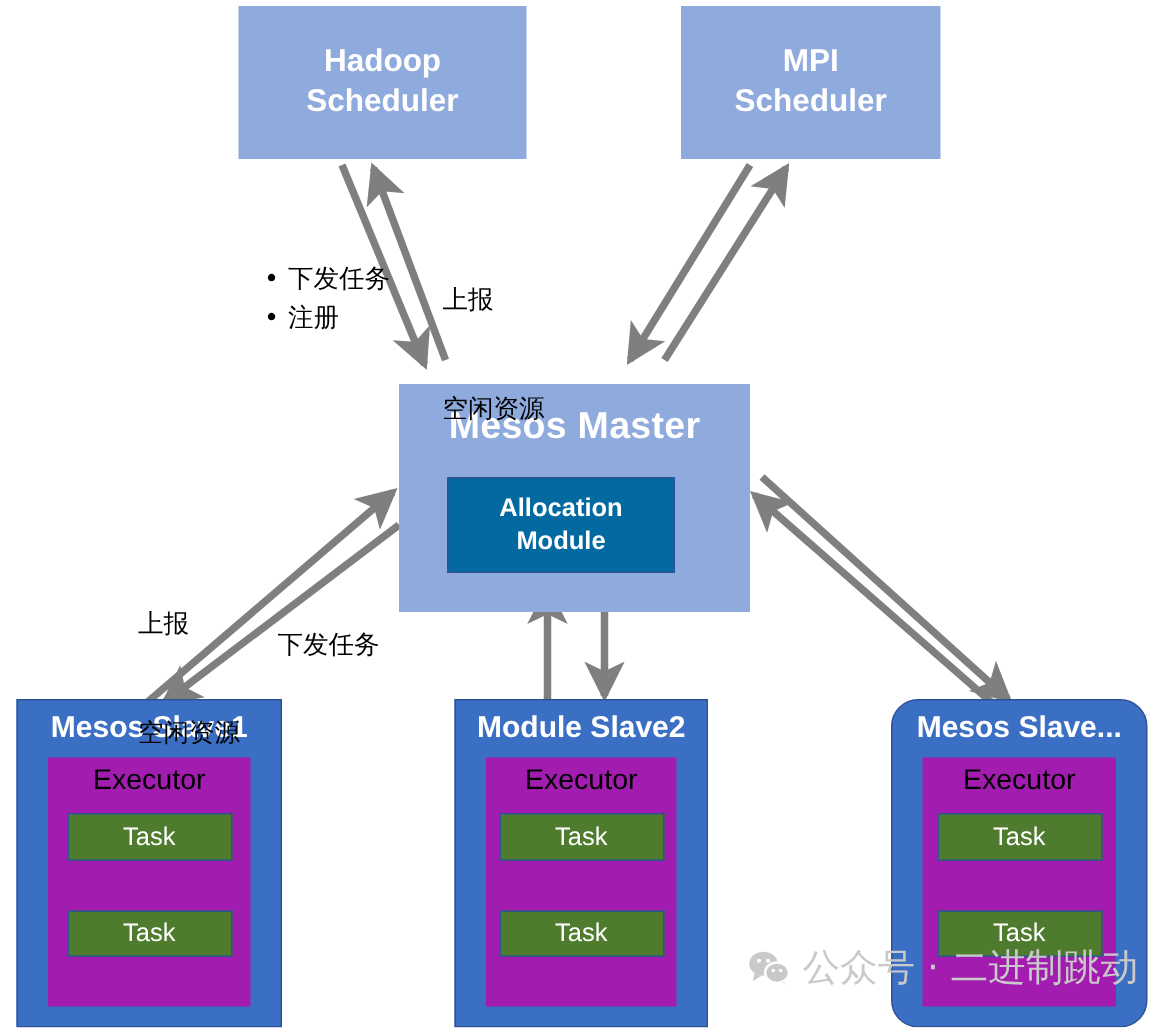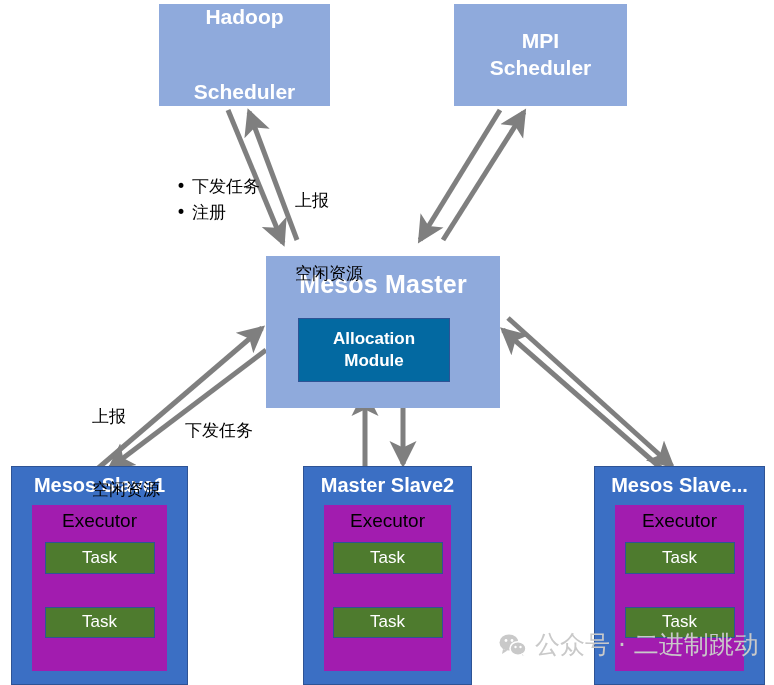--- a/index.html
+++ b/index.html
@@ -171,21 +171,21 @@
     <line x1="96" y1="470" x2="262" y2="328" stroke="#7F7F7F" stroke-width="5" marker-end="url(#ah)"></line>
     <line x1="266" y1="350" x2="110" y2="468" stroke="#7F7F7F" stroke-width="5" marker-end="url(#ah)"></line>
 
     <line x1="365" y1="466" x2="365" y2="393" stroke="#7F7F7F" stroke-width="5" marker-end="url(#ah)"></line>
     <line x1="403" y1="392" x2="403" y2="464" stroke="#7F7F7F" stroke-width="5" marker-end="url(#ah)"></line>
 
     <line x1="663" y1="470" x2="503" y2="330" stroke="#7F7F7F" stroke-width="5" marker-end="url(#ah)"></line>
     <line x1="508" y1="318" x2="672" y2="466" stroke="#7F7F7F" stroke-width="5" marker-end="url(#ah)"></line>
   </svg>
 
-  <div class="node scheduler-box" style="left:159px; top:4px; width:171px; height:102px;justify-content:space-between;">
+  <div class="node scheduler-box" style="left:159px; top:4px; width:192px; height:102px;">
     <div>Hadoop</div>
     <div>Scheduler</div>
   </div>
 
   <div class="node scheduler-box" style="left:454px; top:4px; width:173px; height:102px;">
     <div>MPI</div>
     <div>Scheduler</div>
   </div>
 
   <div class="node master-box" style="left:266px; top:256px; width:234px; height:152px;">
@@ -199,29 +199,29 @@
   <div class="node slave-box" style="left:11px; top:466px; width:177px; height:219px;align-items:center;">
     <div class="slave-title">Mesos Slave1</div>
     <div class="executor-panel">
       <div class="executor-label">Executor</div>
       <div class="task-box">Task</div>
       <div class="task-box">Task</div>
     </div>
   </div>
 
   <div class="node slave-box" style="left:303px; top:466px; width:169px; height:219px;">
-    <div class="slave-title">Master Slave2</div>
+    <div class="slave-title">Module Slave2</div>
     <div class="executor-panel">
       <div class="executor-label">Executor</div>
       <div class="task-box">Task</div>
       <div class="task-box">Task</div>
     </div>
   </div>
 
-  <div class="node slave-box" style="left:594px; top:466px; width:171px; height:219px;">
+  <div class="node slave-box" style="left:594px; top:466px; width:171px; height:219px;border-radius:18px;">
     <div class="slave-title">Mesos Slave...</div>
     <div class="executor-panel">
       <div class="executor-label">Executor</div>
       <div class="task-box">Task</div>
       <div class="task-box">Task</div>
     </div>
   </div>
 
   <div class="label" style="left:295px; top:140px;">
     <div>上报</div>

